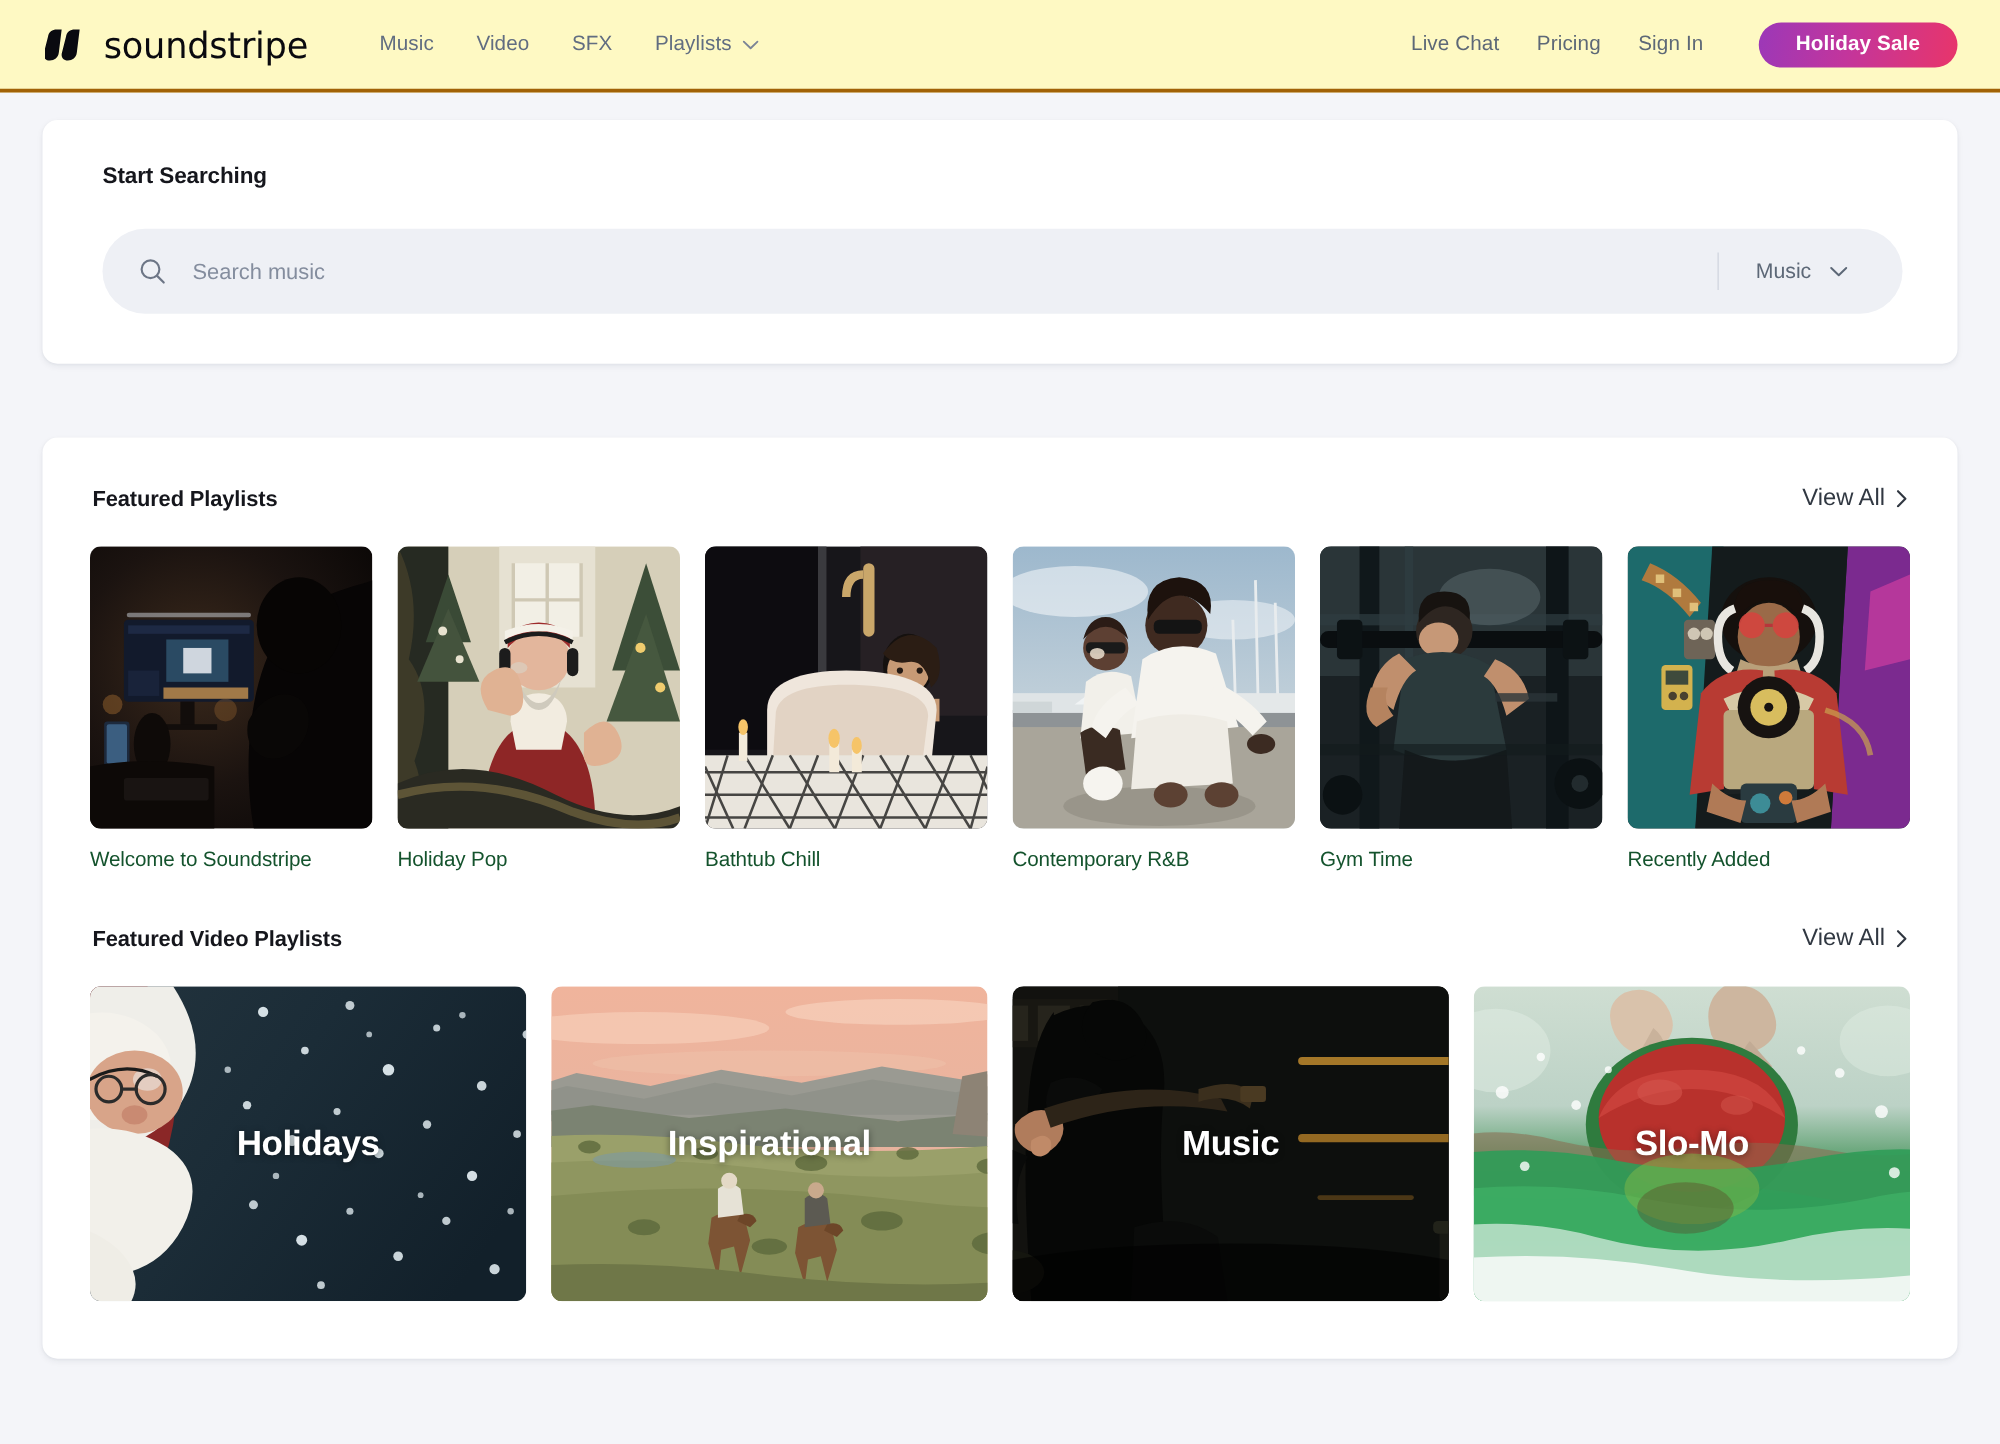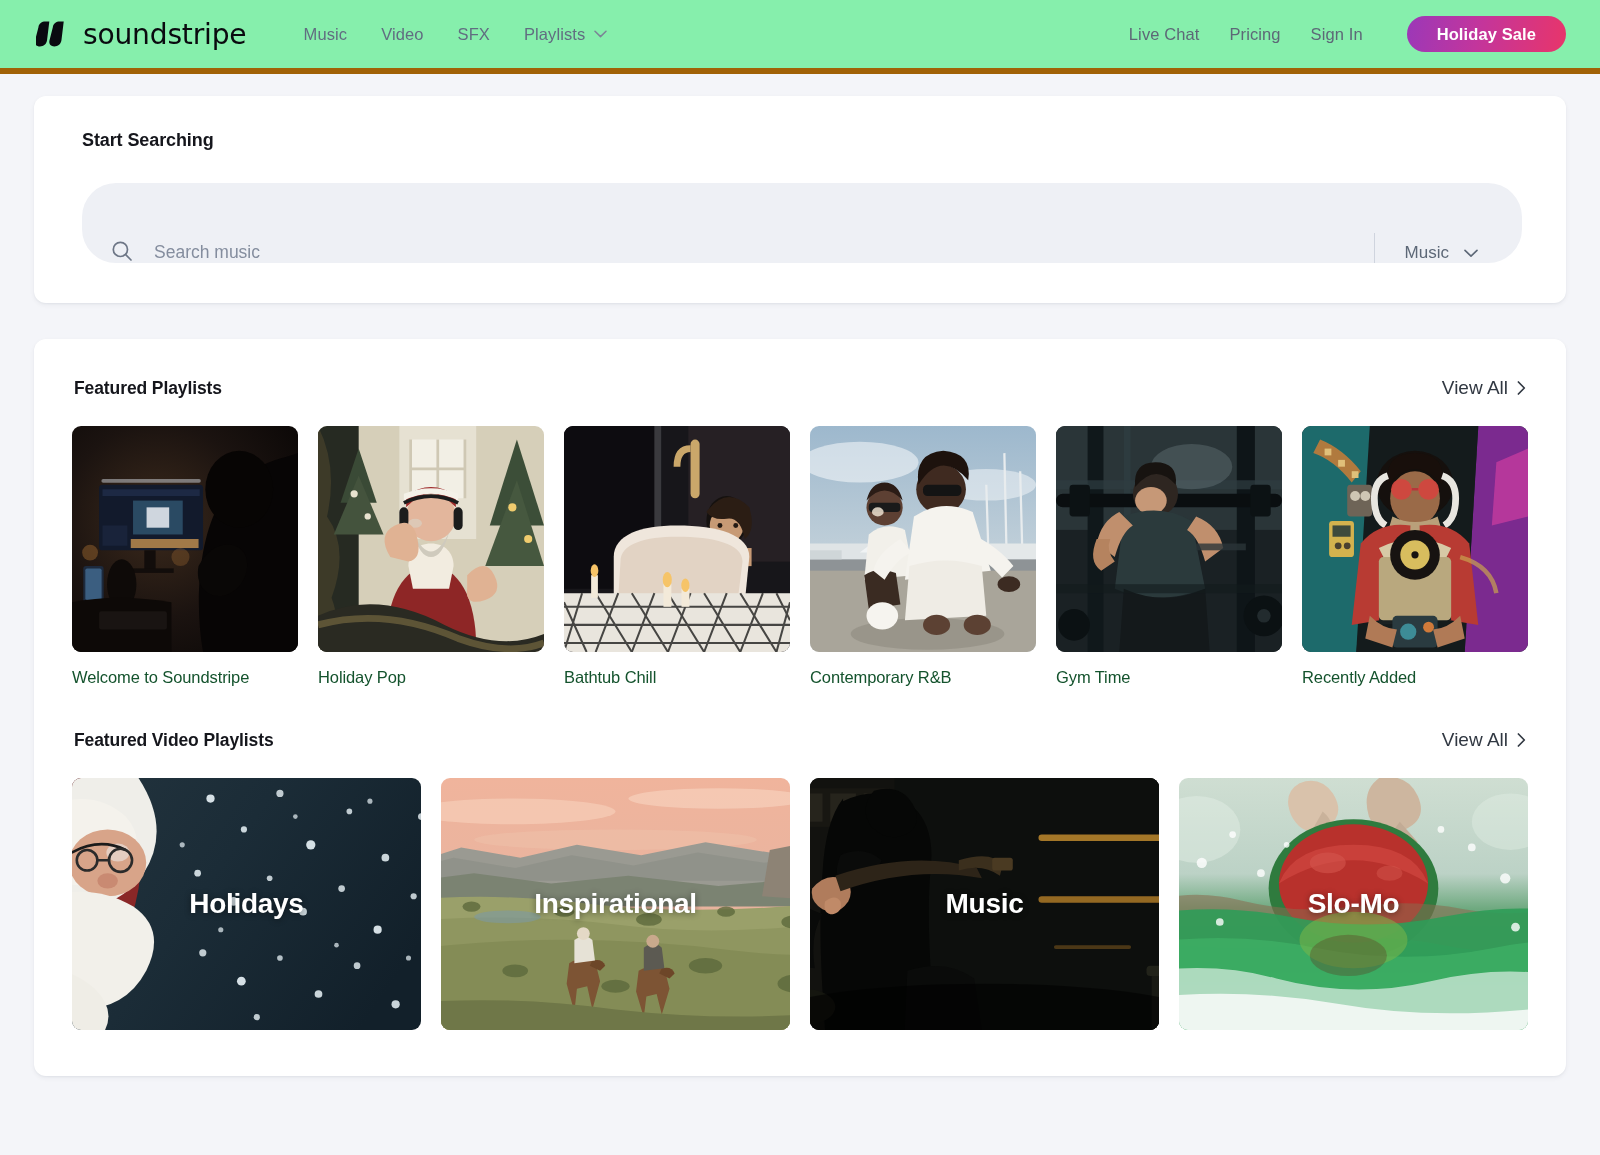--- a/index.html
+++ b/index.html
@@ -10,22 +10,22 @@
     height: 1155px;
     background: #f4f5f9;
     font-family: "Liberation Sans", sans-serif;
     -webkit-font-smoothing: antialiased;
     overflow: hidden;
   }
 
   
   .header {
     height: 74px;
-    background: #86efac;
-    border-bottom: 6px solid #a16207;
+    background: #fef9c3;
+    border-bottom: 3px solid #a16207;
     display: flex;
     align-items: center;
     padding: 0 34px 0 36px;
     position: relative;
     z-index: 20;
   }
   .brand {
     display: flex;
     align-items: center;
     gap: 11px;
@@ -81,34 +81,34 @@
   
   .page { padding: 22px 34px 0 34px; }
 
   .panel {
     background: #ffffff;
     border-radius: 12px;
     box-shadow: 0 2px 5px rgba(24,32,56,0.055), 0 1px 2px rgba(24,32,56,0.04);
   }
 
   
-  .panel-search { padding: 34px 44px 40px 48px; margin-bottom: 36px; }
+  .panel-search { padding: 34px 44px 40px 48px; margin-bottom: 59px; }
   .panel-title {
     font-size: 18px;
     font-weight: 700;
     color: #15161c;
     letter-spacing: -0.1px;
     margin-bottom: 32px;
   }
   .searchbar {
-    height: 80px;
+    height: 68px;
     background: #eef0f5;
     border-radius: 34px;
     display: flex;
-    align-items: flex-end;
+    align-items: center;
     padding: 0 10px 0 28px;
   }
   .search-icon { flex: none; margin-right: 20px; display: block; }
   .search-input {
     flex: 1 1 auto;
     border: none;
     outline: none;
     background: transparent;
     font-size: 17.5px;
     color: #343a46;

